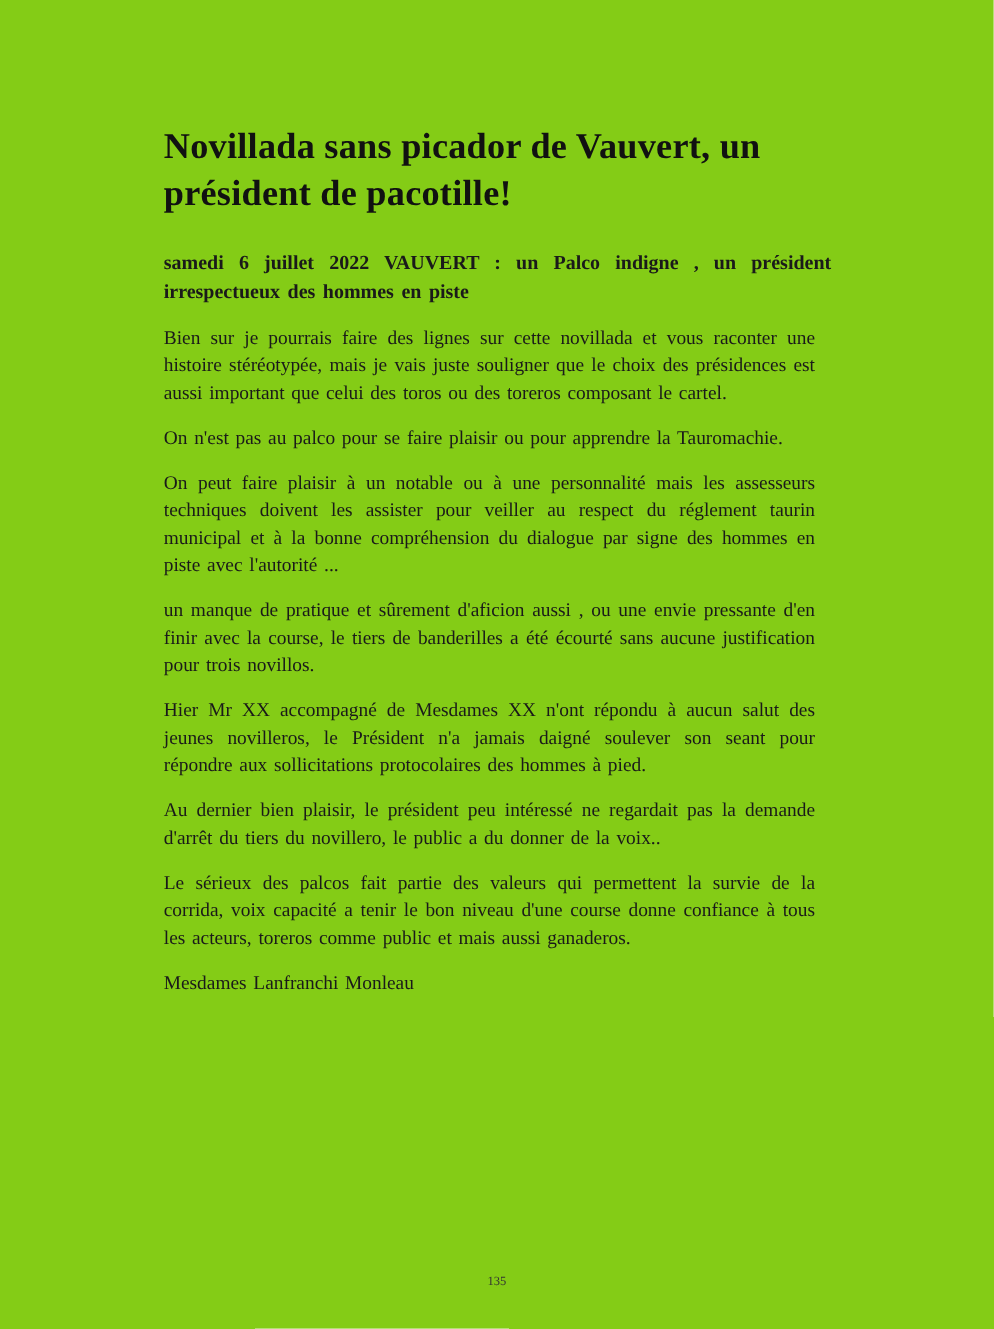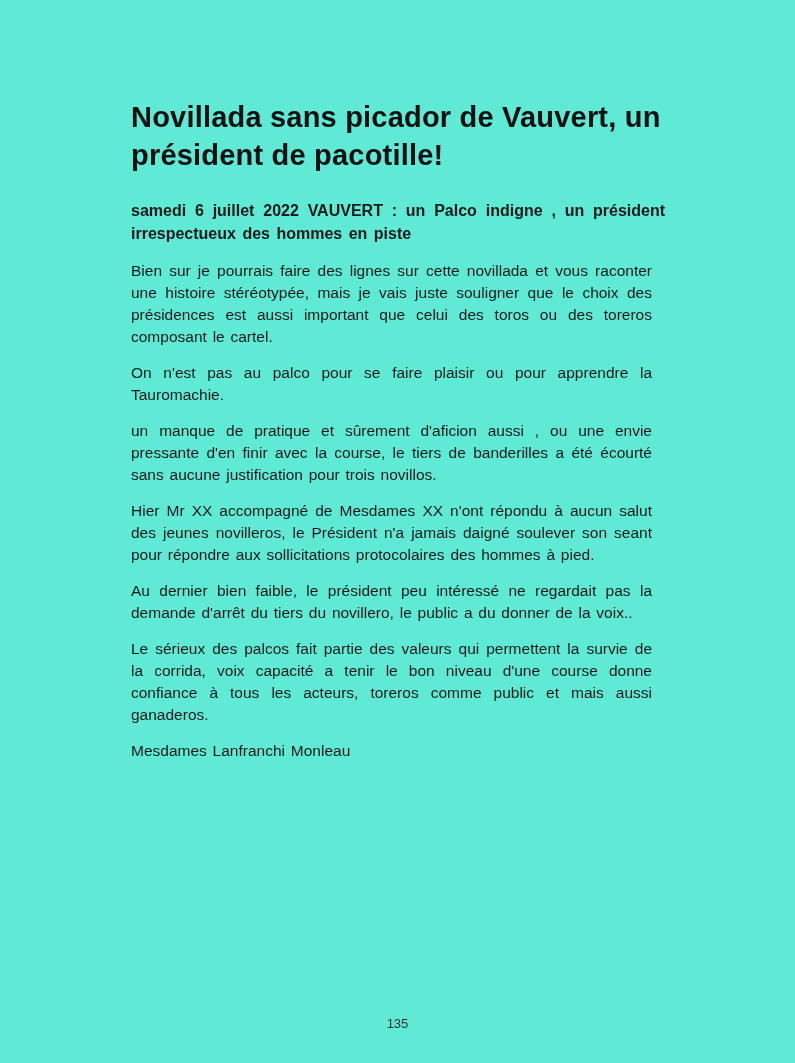--- a/index.html
+++ b/index.html
@@ -5,22 +5,22 @@
   html, body {
     margin: 0;
     padding: 0;
     background: #ffffff;
   }
   .page {
     position: relative;
     width: 795px;
     height: 1063px;
     margin: 0 auto;
-    background: #5eead4;
-    font-family: Liberation Sans, sans-serif;
+    background: #84cc16;
+    font-family: Liberation Serif, serif;
     color: #1a1a1a;
     box-sizing: border-box;
     overflow: hidden;
   }
   .content {
     position: absolute;
     top: 98px;
     left: 131px;
     width: 534px;
   }
@@ -46,35 +46,36 @@
     text-align: justify;
     margin: 0 13px 14px 0;
     word-spacing: 1.5px;
   }
   .page-number {
     position: absolute;
     bottom: 32px;
     left: 0;
     width: 100%;
     text-align: center;
-    font-size: 13px;
+    font-size: 10px;
     color: #333333;
   }
 </style>
 </head>
 <body>
 
 <div class="page">
   <div class="content">
     <h1 class="article-title">Novillada sans picador de Vauvert, un président de pacotille!</h1>
     <p class="article-lead">samedi 6 juillet 2022 VAUVERT :  un Palco indigne , un président irrespectueux des hommes en piste</p>
     <div class="article-body">
       <p>Bien sur je pourrais faire des lignes sur cette novillada et vous raconter une histoire stéréotypée, mais je vais juste souligner que le choix des présidences est aussi important que celui des toros ou des toreros composant le cartel.</p>
       <p>On n'est pas au palco pour se faire plaisir ou pour apprendre la Tauromachie.</p>
+      <p>On peut faire plaisir à un notable ou à une personnalité mais les assesseurs techniques doivent les assister pour veiller au respect du réglement taurin municipal et à la bonne compréhension du dialogue par signe des hommes en piste avec l'autorité ...</p>
       <p>un manque de pratique et sûrement d'aficion aussi , ou une envie pressante d'en finir avec la course, le tiers de banderilles a été écourté sans aucune justification pour trois novillos.</p>
       <p>Hier Mr XX accompagné de Mesdames XX n'ont répondu à aucun salut des jeunes novilleros, le Président n'a jamais daigné soulever son seant pour répondre aux sollicitations protocolaires des hommes à pied.</p>
-      <p>Au dernier bien faible, le président peu intéressé ne regardait pas la demande d'arrêt du tiers du novillero, le public a du donner de la voix..</p>
+      <p>Au dernier bien plaisir, le président peu intéressé ne regardait pas la demande d'arrêt du tiers du novillero, le public a du donner de la voix..</p>
       <p>Le sérieux des palcos fait partie des valeurs qui permettent la survie de la corrida, voix capacité a tenir le bon niveau d'une course donne confiance à tous les acteurs, toreros comme public et mais aussi ganaderos.</p>
       <p>Mesdames Lanfranchi Monleau</p>
     </div>
   </div>
   <div class="page-number">135</div>
 </div>
 
 </body></html>

